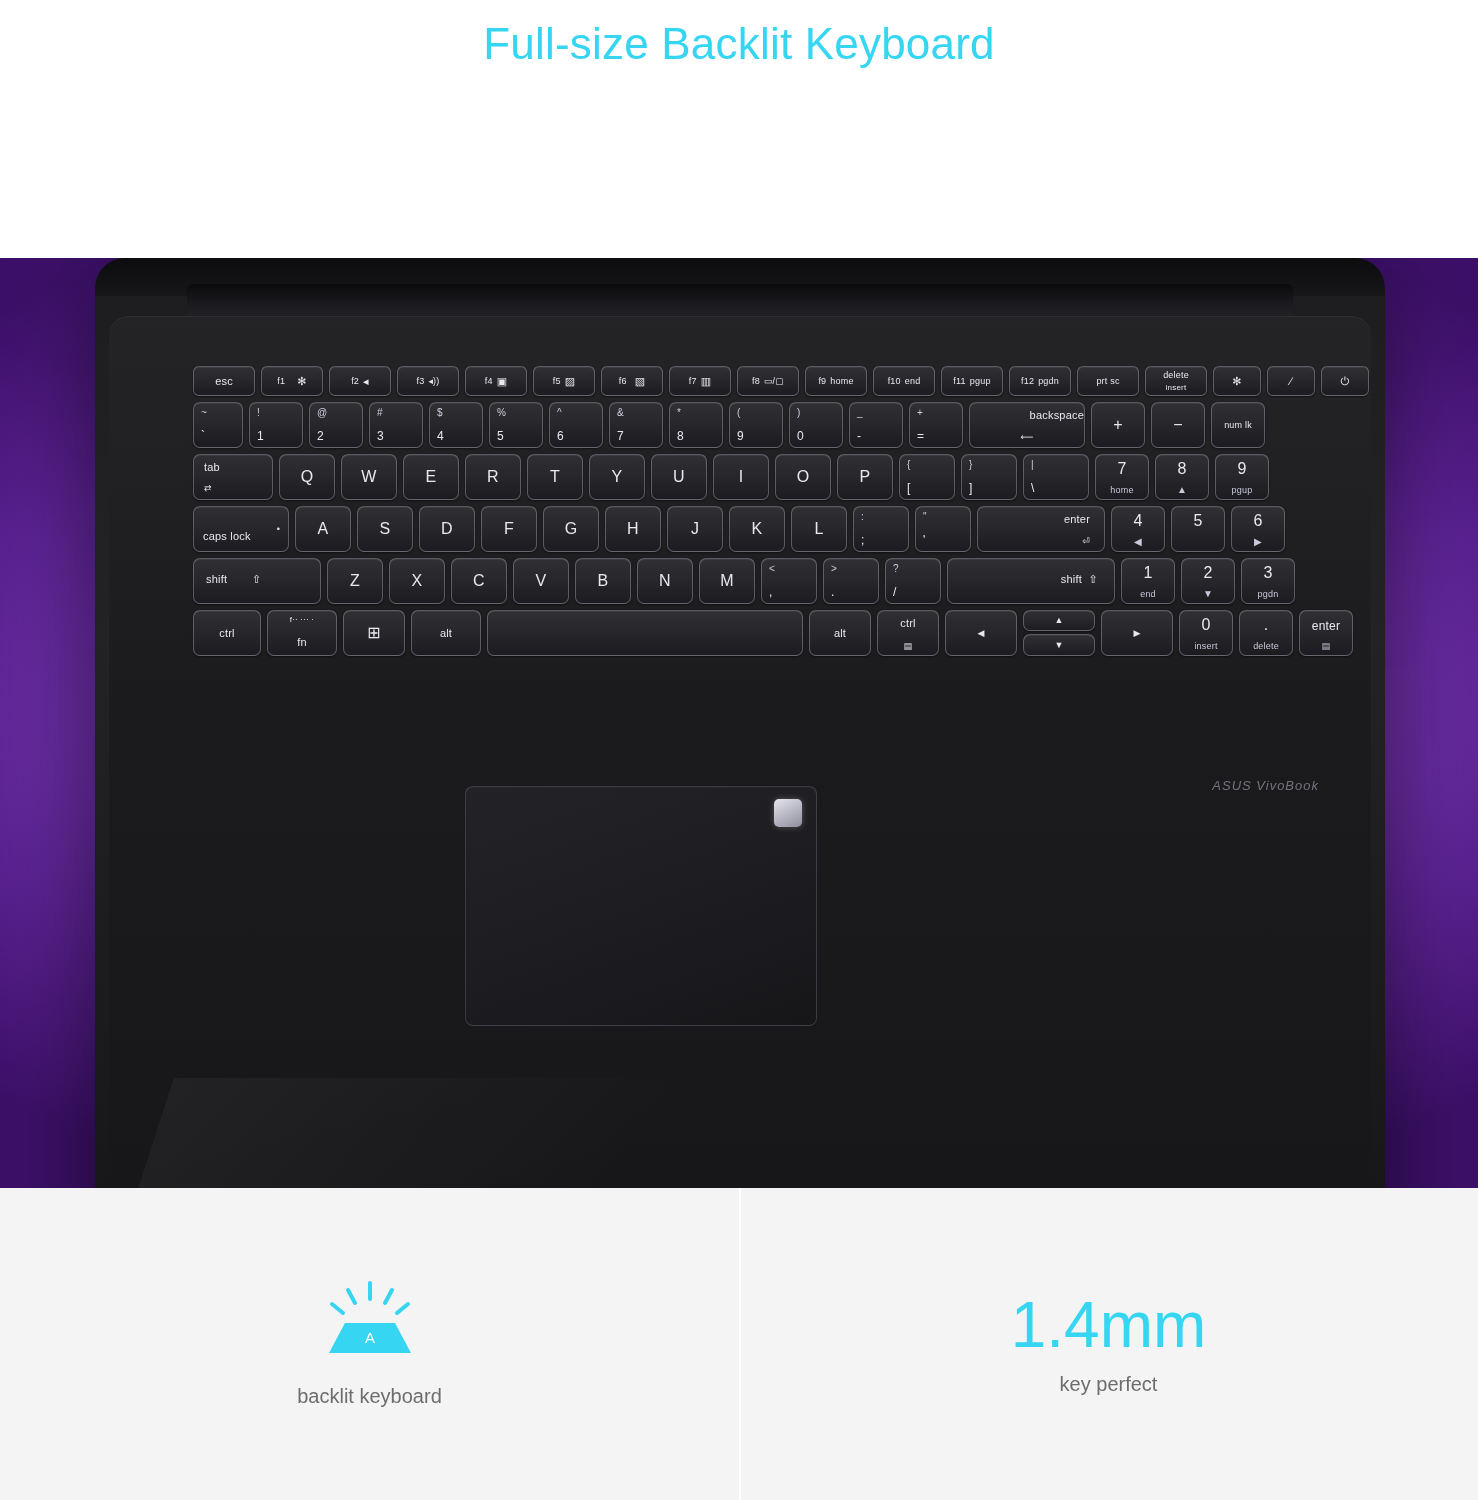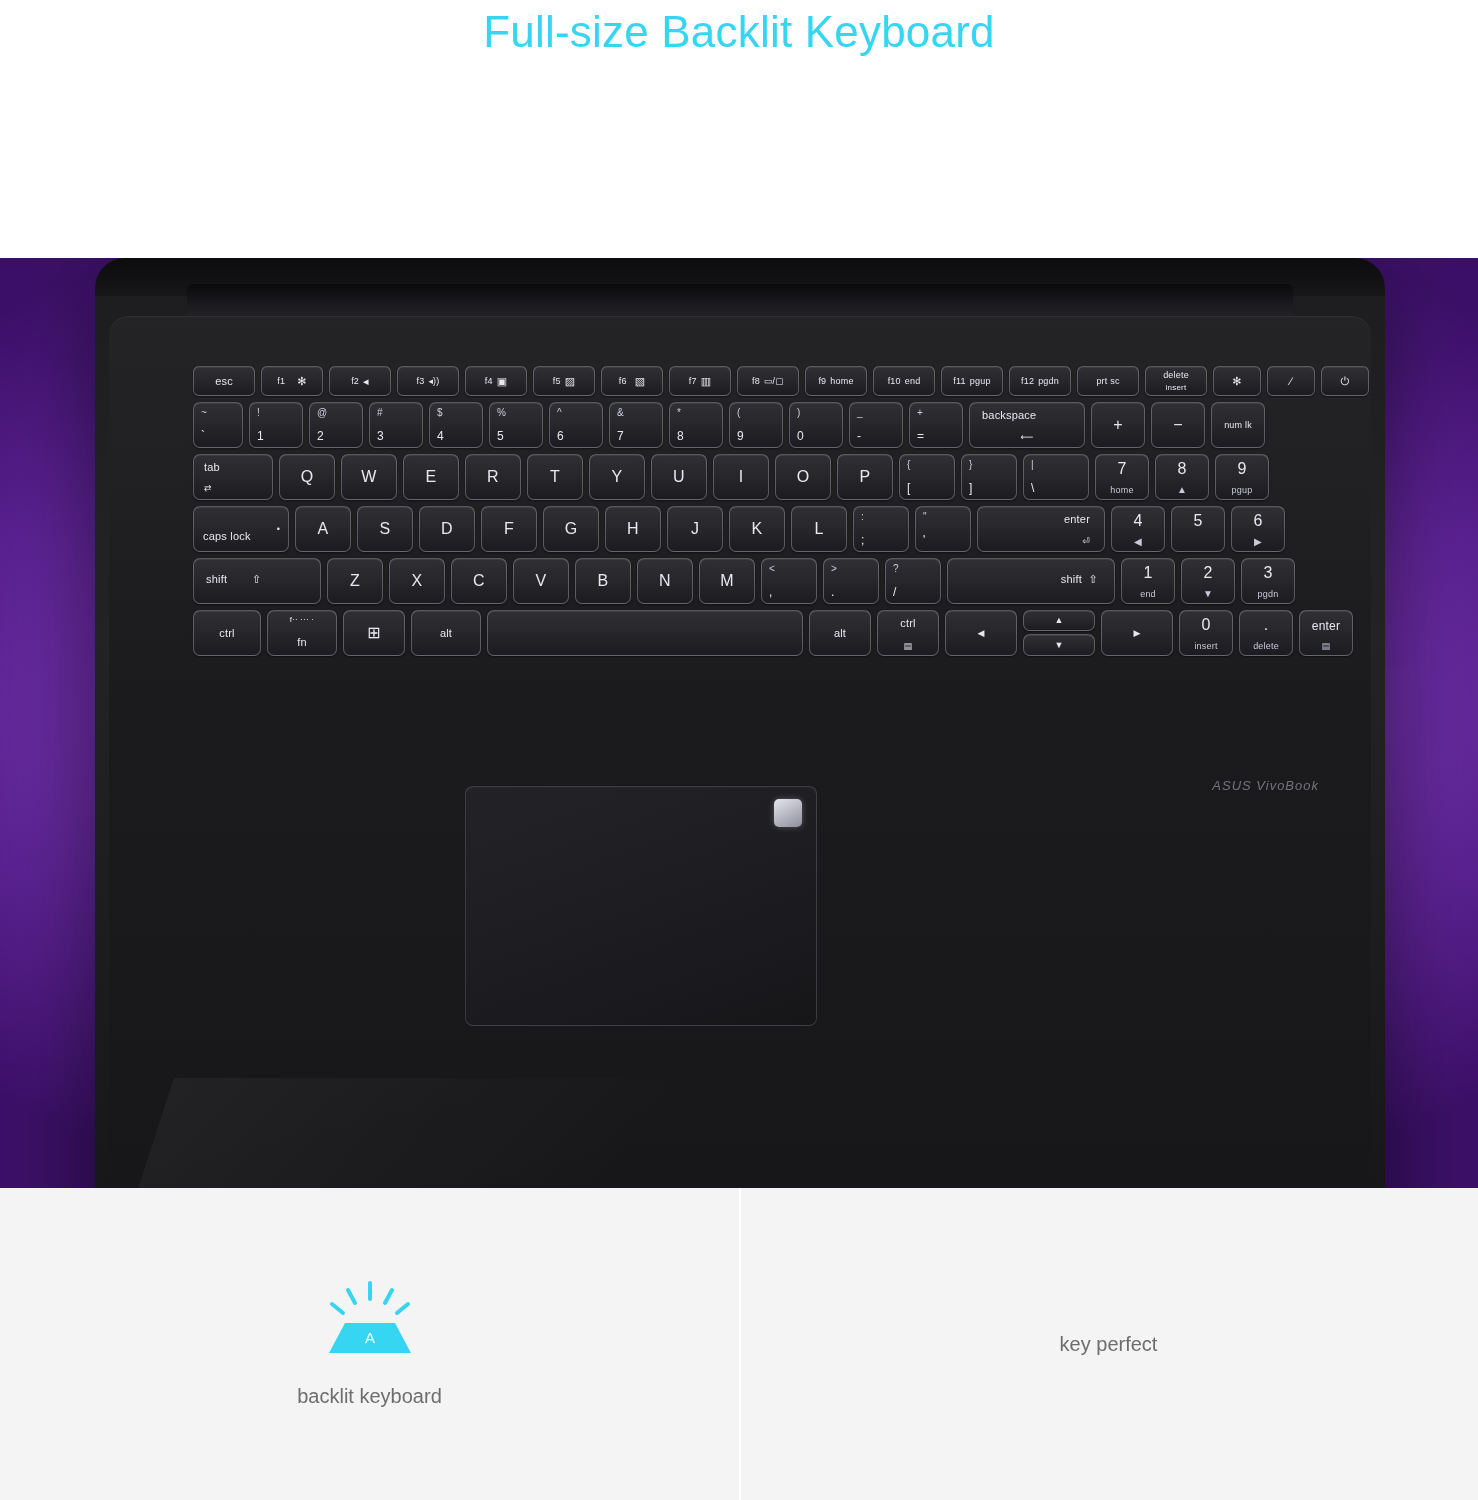--- a/index.html
+++ b/index.html
@@ -18,21 +18,21 @@
   .header {
     width: 1478px;
     height: 258px;
     background: #ffffff;
     box-sizing: border-box;
     padding: 0 40px;
     text-align: center;
   }
   .header-title {
     margin: 0;
-    padding-top: 4px;
+    padding-top: 16px;
     font-size: 44px;
     font-weight: 400;
     line-height: 56px;
     color: #36d5f2;
     letter-spacing: 0.2px;
   }
   .header-body {
     margin: 6px auto 0 auto;
     max-width: 1340px;
     font-size: 30px;
@@ -391,21 +391,21 @@
           </div>
         <div class="key" style="min-width:54px">
             <span class="tl">_</span>
             <span class="bl">-</span>
           </div>
         <div class="key" style="min-width:54px">
             <span class="tl">+</span>
             <span class="bl">=</span>
           </div>
         <div class="key" style="min-width:116px">
-          <span class="lbl-sm" style="position:absolute;top:7px;left:12px;right:0;text-align:left">backspace</span>
+          <span class="lbl-sm" style="position:absolute;top:7px;left:0;right:0;text-align:right">backspace</span>
           <span class="lbl-xs" style="position:absolute;bottom:5px;left:0;right:0;text-align:center">⟵</span>
         </div>
         <div class="key" style="min-width:54px">
             <span class="main">+</span>
           </div>
         <div class="key" style="min-width:54px">
             <span class="main">−</span>
           </div>
         <div class="key" style="min-width:54px">
             <span class="lbl-xs">num lk</span>
@@ -665,16 +665,17 @@
         </g>
         <path d="M30 42 L80 42 L96 72 L14 72 Z" fill="#36d5f2"></path>
         <rect x="38" y="48" width="34" height="18" rx="2" fill="#ffffff" opacity="0.0"></rect>
         <text x="55" y="62" font-family="Liberation Sans, sans-serif" font-size="15" fill="#ffffff" text-anchor="middle">A</text>
       </svg>
     </div>
     <div class="feature-caption">backlit keyboard</div>
   </div>
 
   <div class="feature">
+    <div class="big-value">1.4mm</div>
     <div class="feature-caption">key perfect</div>
   </div>
 
 </div>
 
 </body></html>

